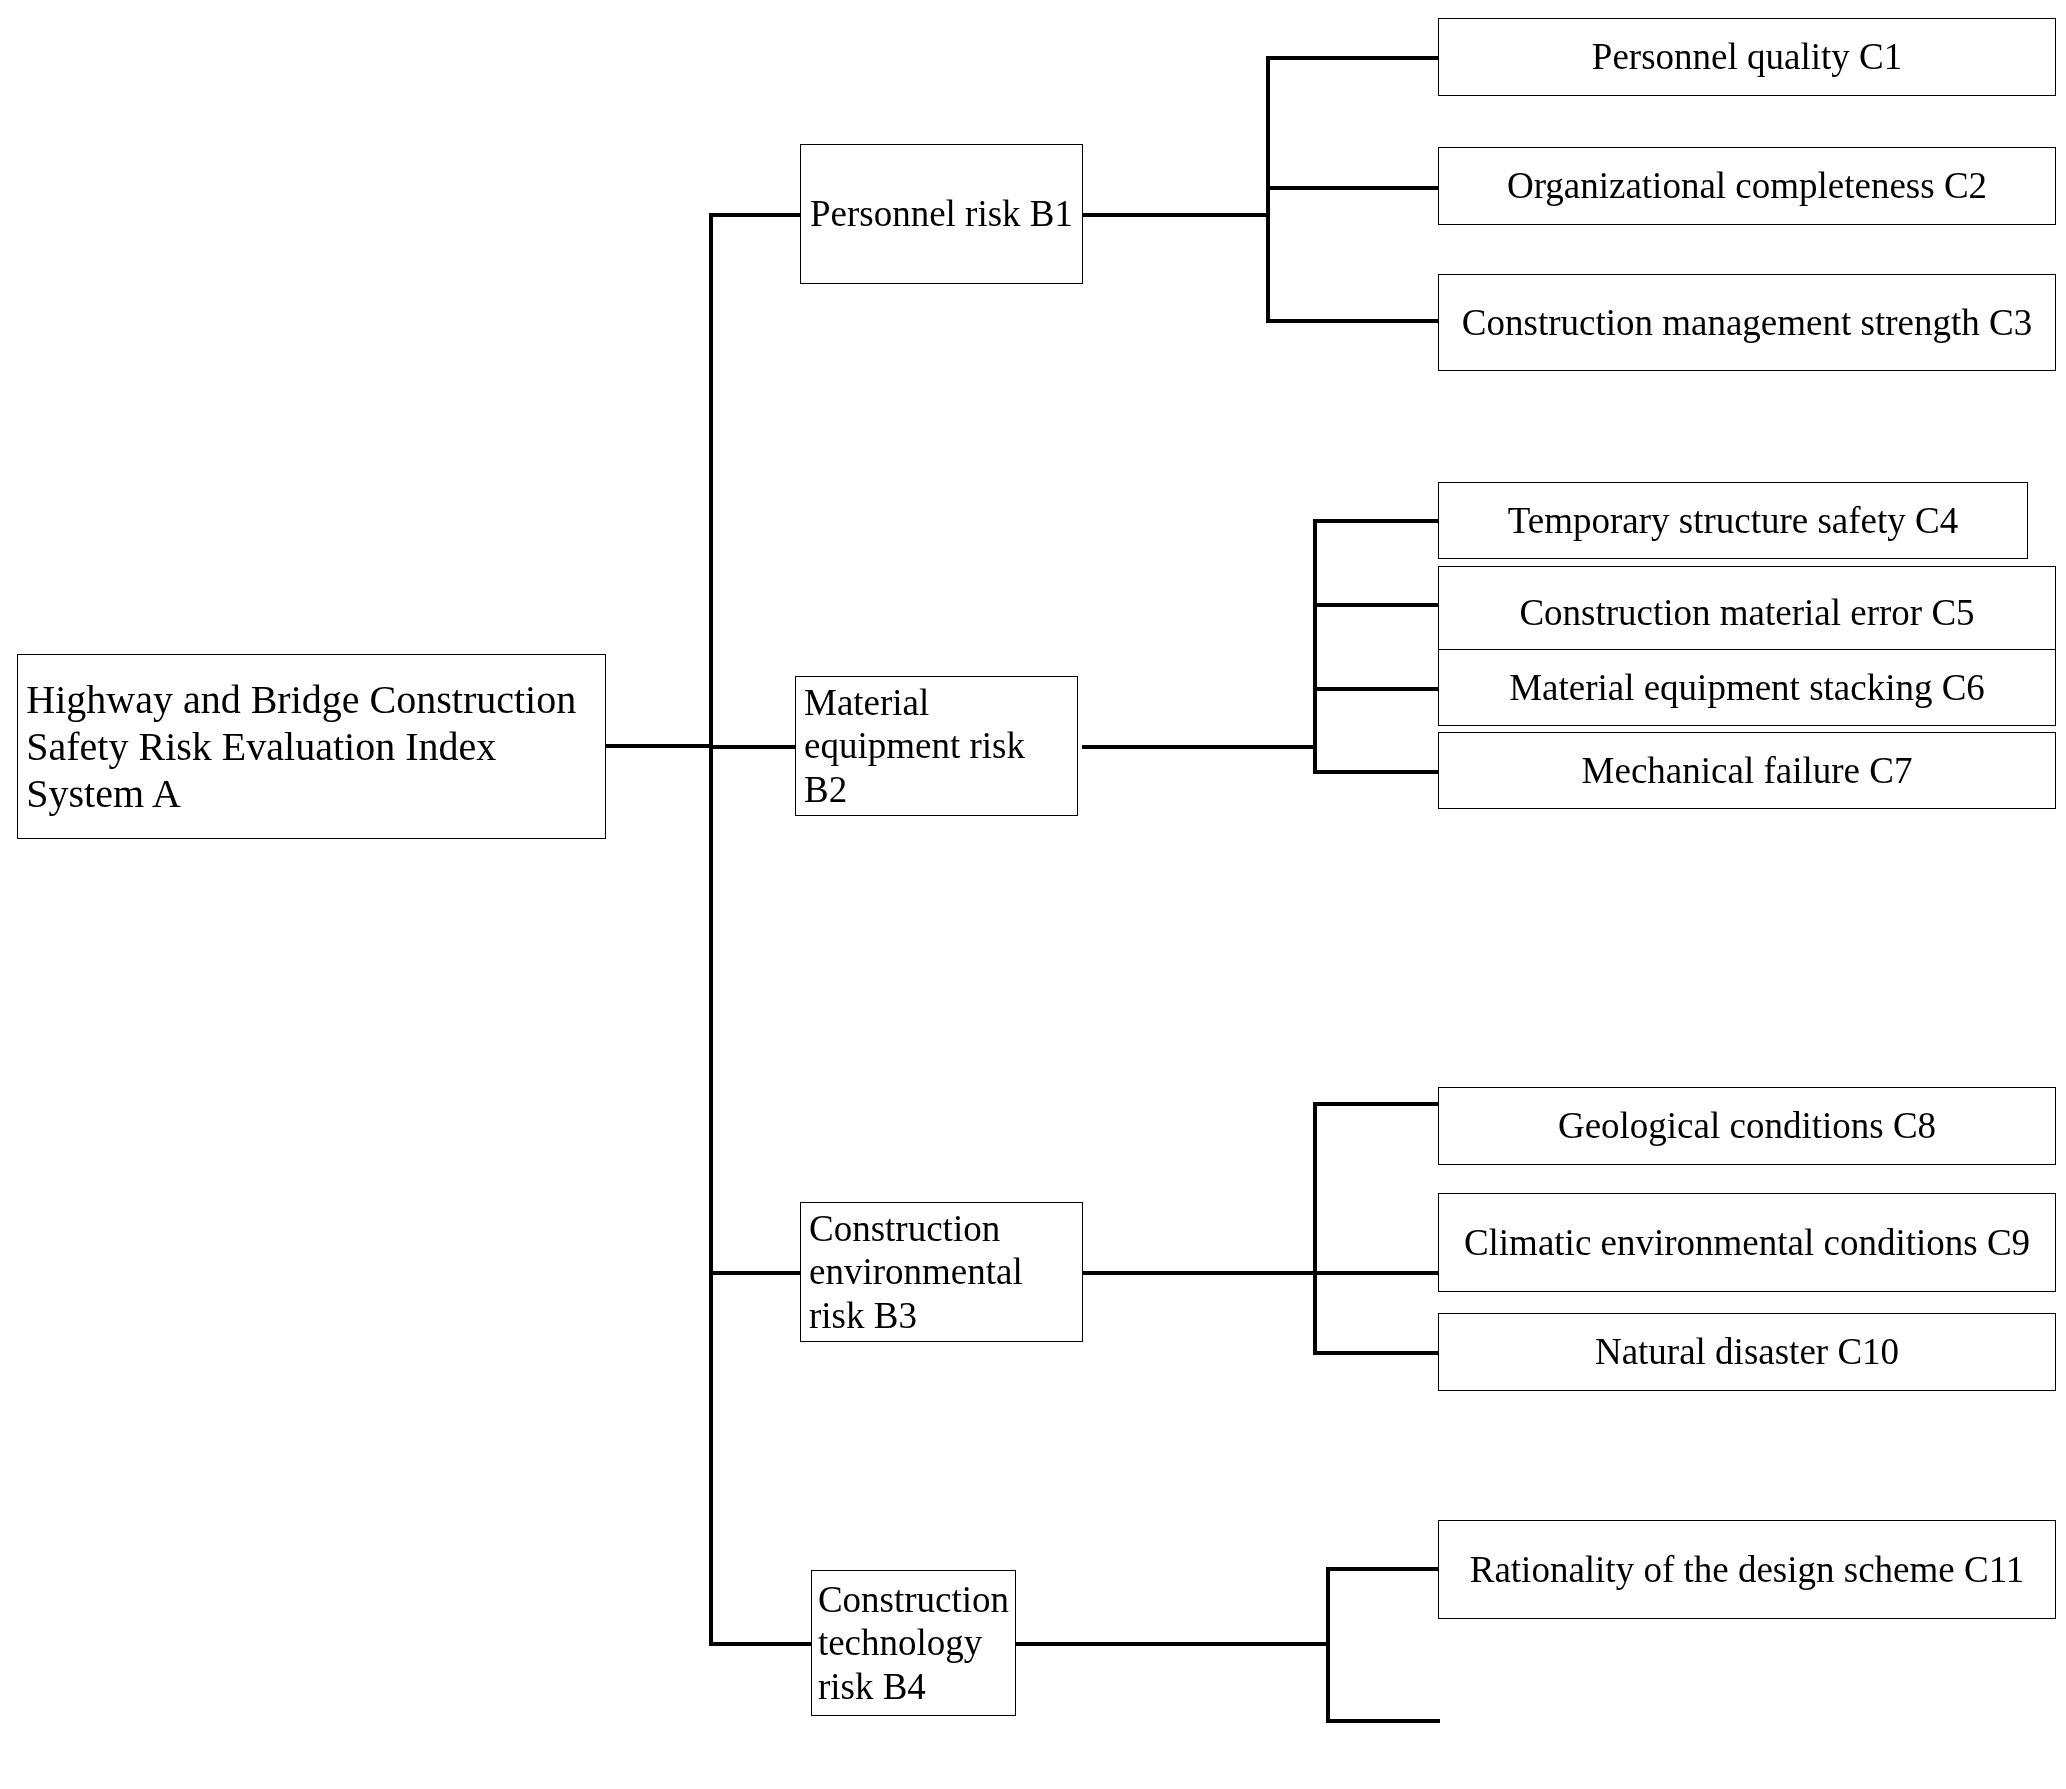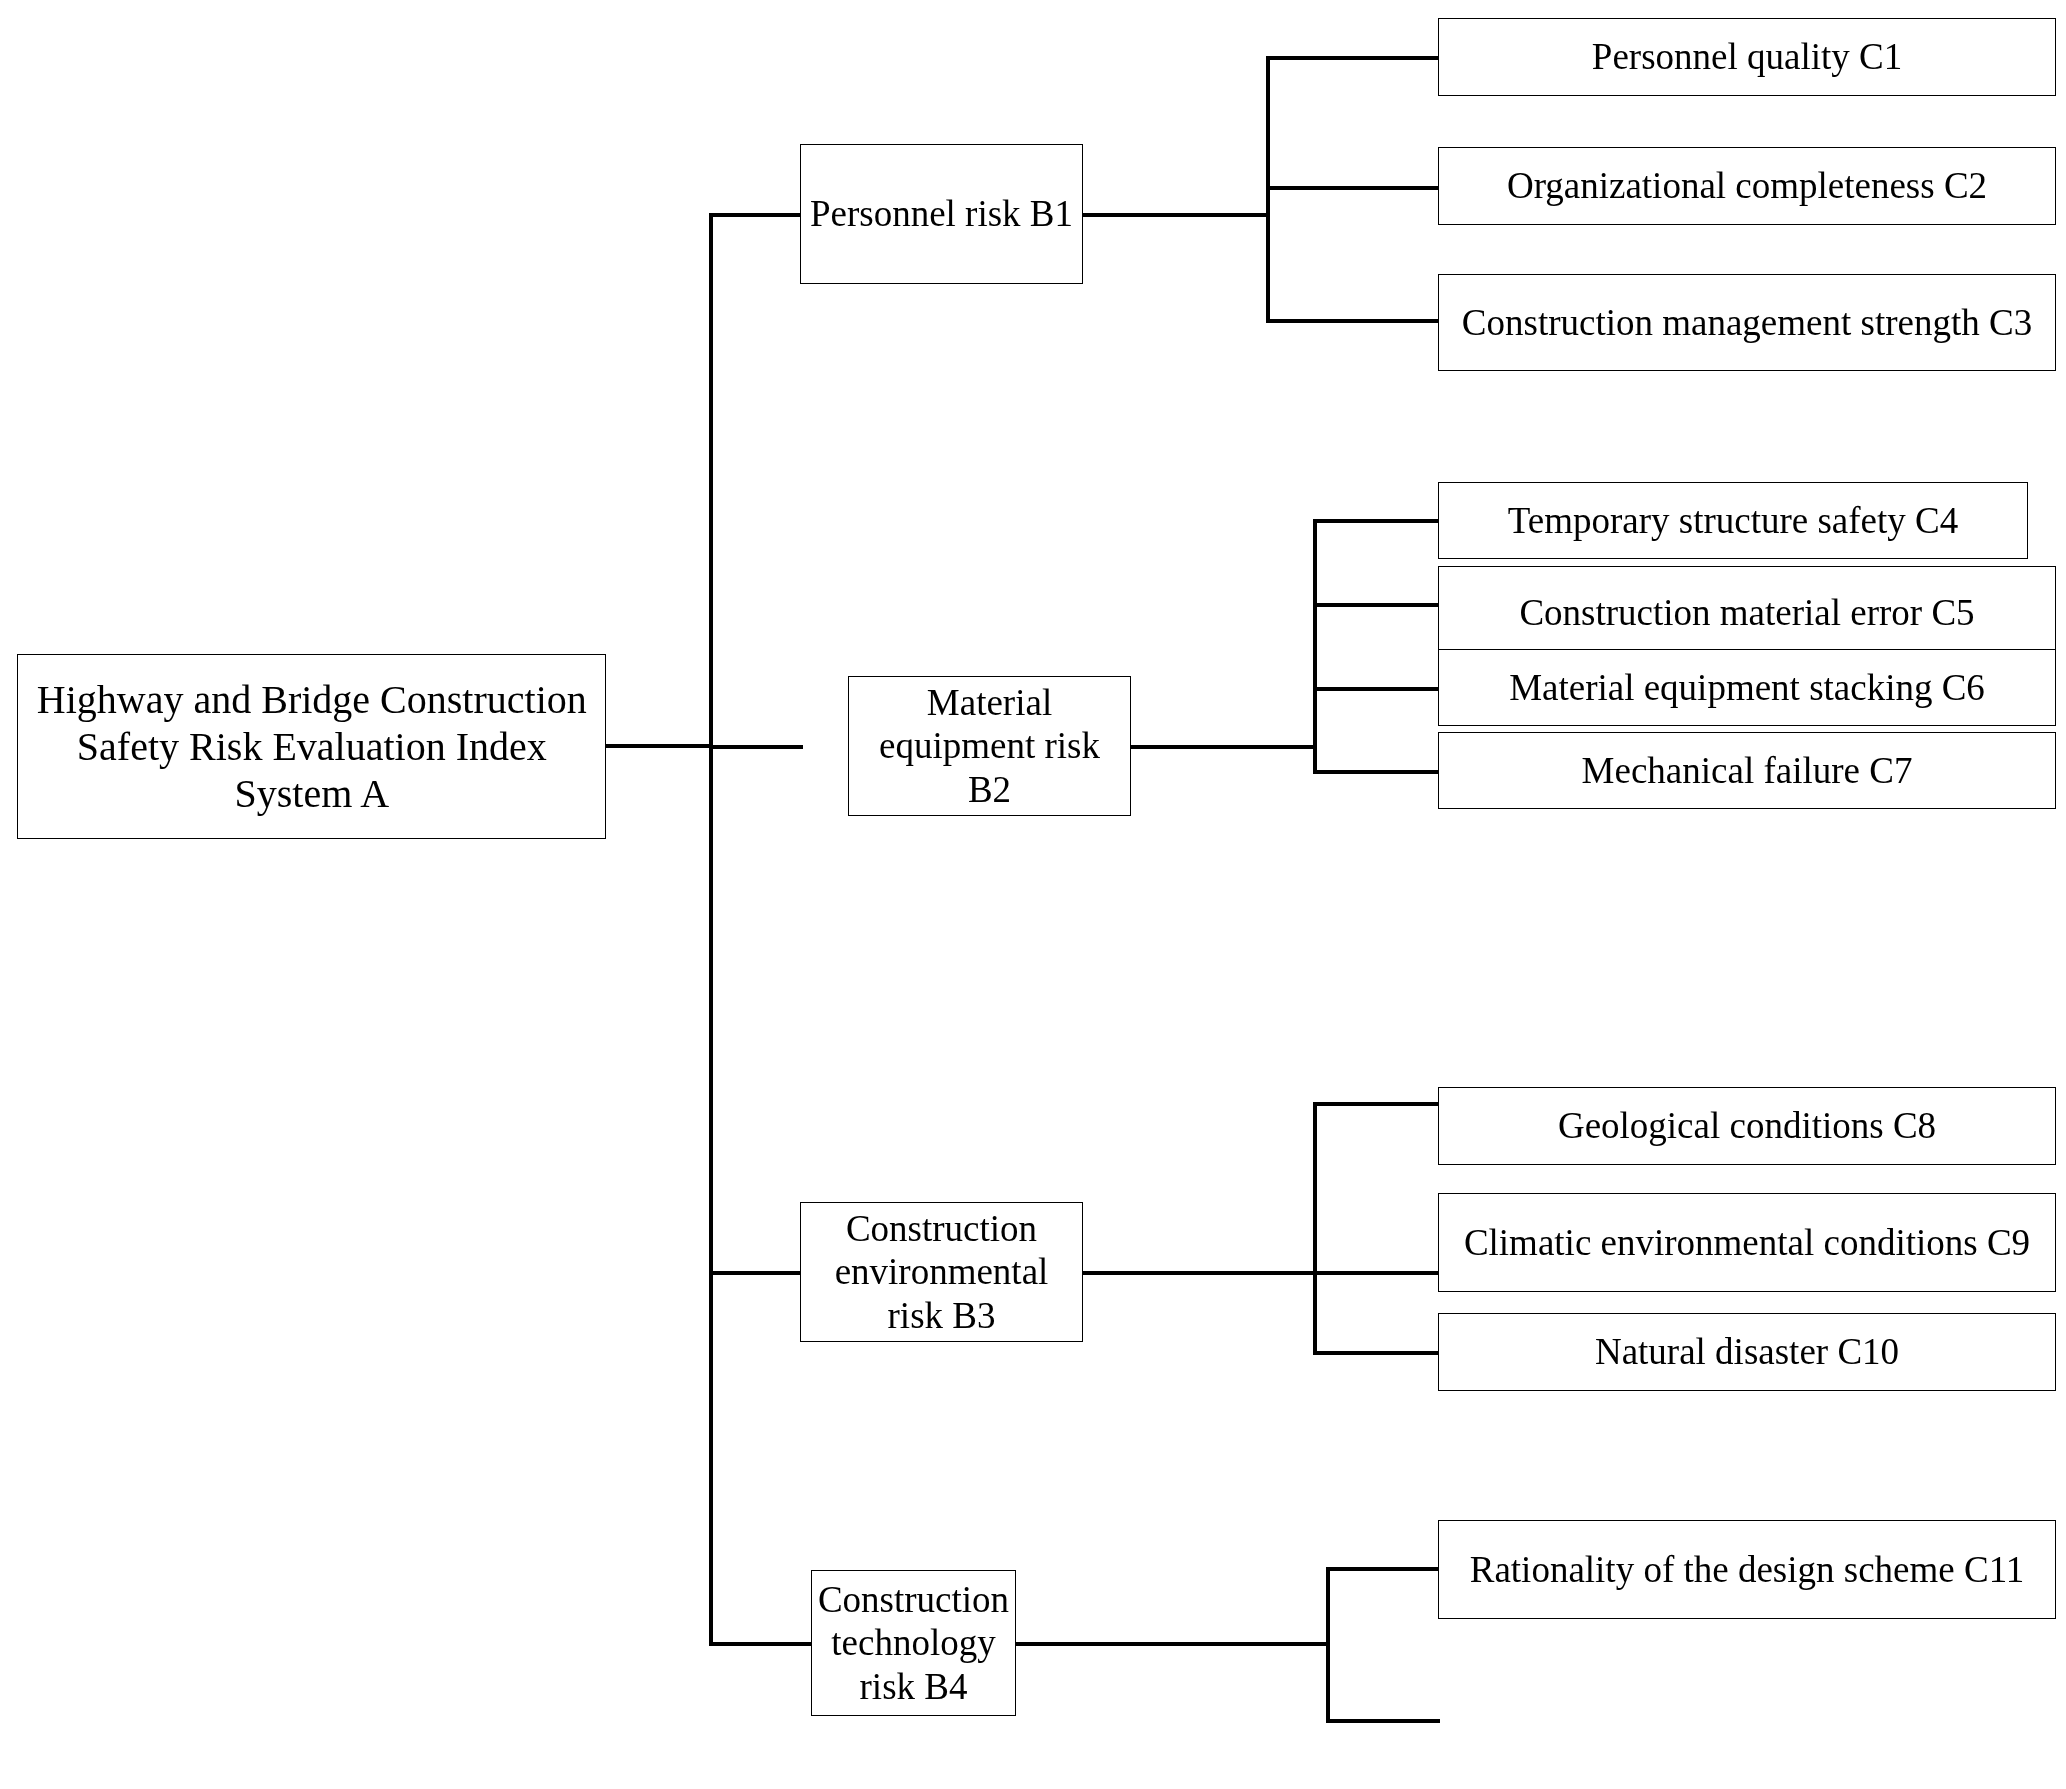--- a/index.html
+++ b/index.html
@@ -16,21 +16,20 @@
     overflow: hidden;
   }
   .node {
     position: absolute;
     box-sizing: border-box;
     border: 1.9px solid #000000;
     background: #ffffff;
     display: flex;
     align-items: center;
     justify-content: center;
-    text-align: center;
     color: #000000;
     line-height: 1.18;
     padding: 0 8px;
     z-index: 3;
   }
   .node-root {
     font-size: 40px;
   }
   .node-b {
     font-size: 37px;
@@ -88,21 +87,21 @@
   <div class="line line-h" style="left:1326px; top:1719px; width:114px;"></div>
 
   <div class="node node-root" style="left:17.3px; top:654px; width:589px; height:185px;">
     <span>Highway and Bridge Construction Safety Risk Evaluation Index System A</span>
   </div>
 
   <div class="node node-b" style="left:800px; top:144px; width:283px; height:140px;">
     <span>Personnel risk B1</span>
   </div>
 
-  <div class="node node-b" style="left:848px; top:676px; width:283px; height:140px;">
+  <div class="node node-b" style="left:795px; top:676px; width:283px; height:140px;">
     <span>Material equipment risk B2</span>
   </div>
 
   <div class="node node-b" style="left:800px; top:1202px; width:283px; height:140px;">
     <span>Construction environmental risk B3</span>
   </div>
 
   <div class="node node-b" style="left:811px; top:1570px; width:205px; height:146px;">
     <span>Construction technology risk B4</span>
   </div>

